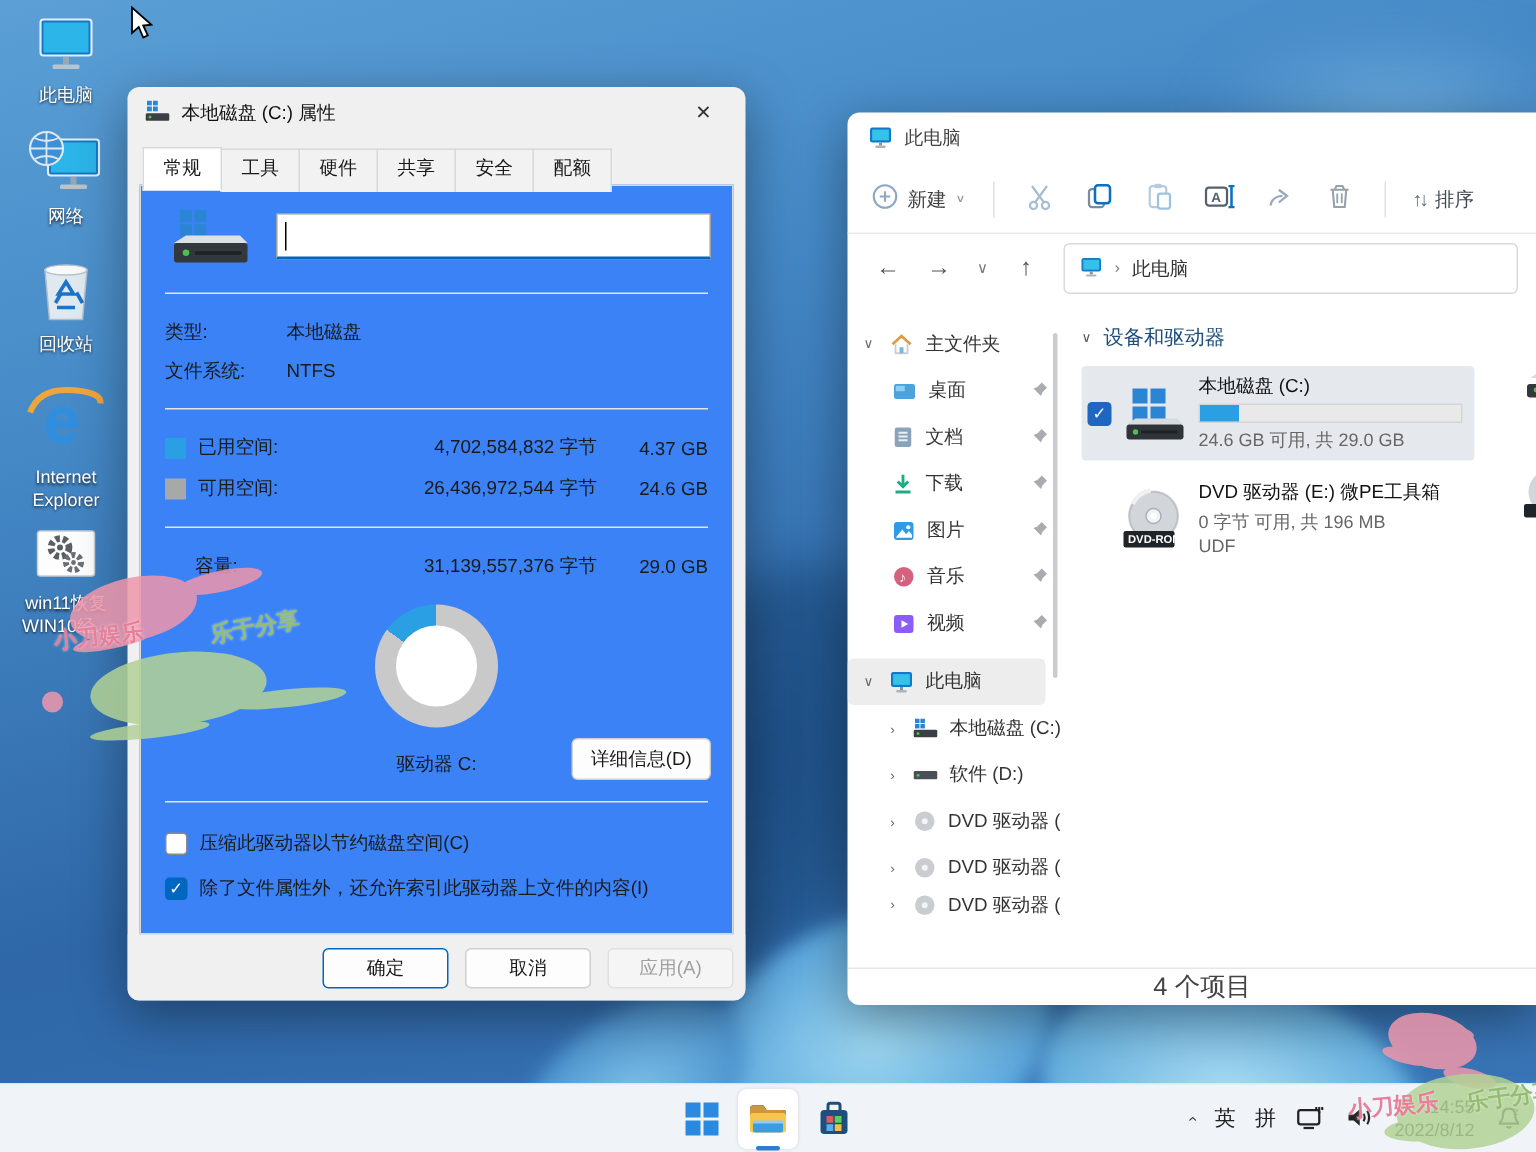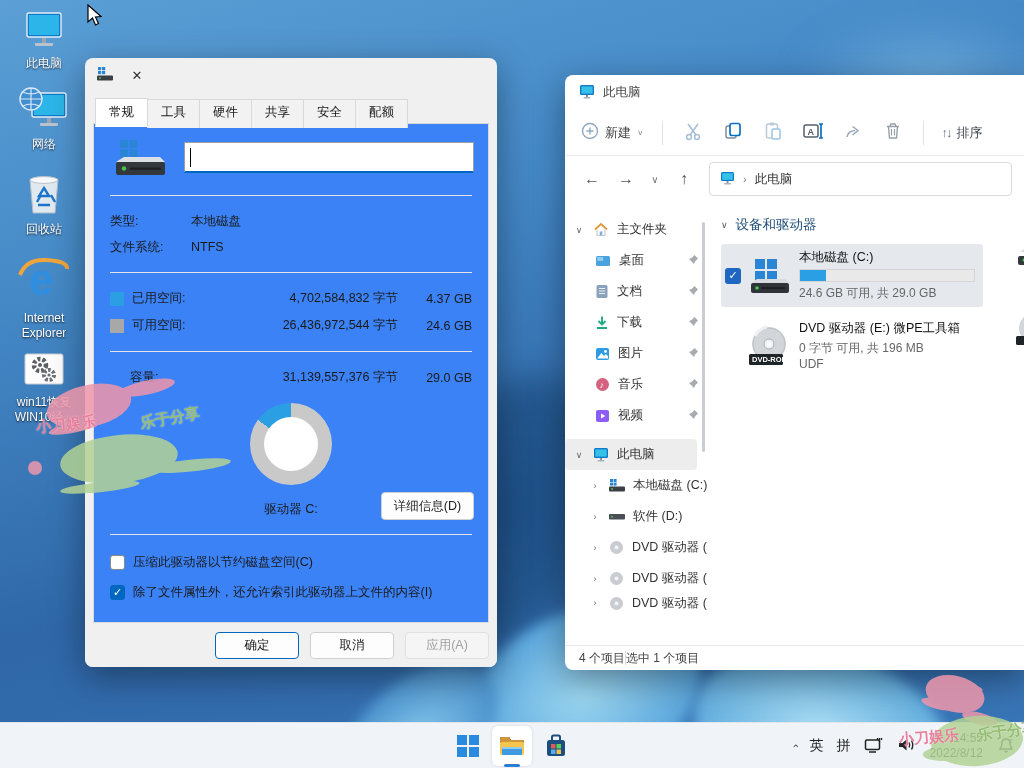--- a/index.html
+++ b/index.html
@@ -53,21 +53,21 @@
   .tile.sel { background:#e5e9ee; }
   .cb { width:16px; height:16px; border-radius:3px; background:#1e66c0; color:#fff; font-size:11px; display:flex; align-items:center; justify-content:center; flex:none; }
   .cb-space { width:16px; flex:none; }
   .tile .ticon { width:46px; flex:none; display:flex; justify-content:center; }
   .tile .tinfo { flex:1; min-width:0; }
   .tile .tname { font-size:12.5px; color:#111; margin-bottom:3px; white-space:nowrap; }
   .tbar { width:100%; height:13px; background:#e9e9e9; border:1px solid #d5d5d5; margin-bottom:3px; }
   .tbar > div { height:100%; background:#2b9fe4; }
   .tsub { font-size:12px; color:#666; white-space:nowrap; }
   .partial-col { position:absolute; right:-26px; top:38px; width:46px; }
-  .ex-status { height:25px; border-top:1px solid #e7e7e7; display:flex; align-items:center; padding-left:14px; font-size:12px; color:#444; }
+  .ex-status { height:25px; border-top:1px solid #e7e7e7; display:flex; align-items:center; padding-left:14px; font-size:17px; color:#444;flex-direction:column; }
   .st-sep { width:1px; height:14px; background:#d9d9d9; }
   
   .dialog { left:85px; top:58px; width:412px; height:609px; border-radius:8px; z-index:20; background:#f0f0f0; overflow:hidden; }
   .dlg-title { height:34px; display:flex; align-items:center; gap:8px; padding:0 12px; }
   .dlg-title .t { font-size:12.5px; color:#111; flex:1; }
   .dlg-close { width:32px; height:26px; display:flex; align-items:center; justify-content:center; color:#333; font-size:13px; border-radius:4px; }
   .tabstrip { display:flex; padding-left:10px; position:relative; z-index:2; margin-top:6px; }
   .tab { padding:4px 13px 5px; font-size:12.5px; color:#1a1a1a; background:#f2f2f2; border:1px solid #d9d9d9; border-bottom:none; margin-right:-1px; position:relative; top:1px; }
   .tab.active { background:#fff; padding-top:5px; top:0; border-bottom:1px solid #fff; z-index:3; }
   .page { position:absolute; left:8px; right:8px; top:65px; bottom:44px; background:#3b82f6; border:1px solid #d9d9d9; padding:16px 14px 0; }
@@ -485,20 +485,21 @@
   <div class="window dialog">
     <div class="dlg-title">
       <span><svg width="16" height="14">
             <rect x="1" y="0" width="3.2" height="3.2" fill="#2a86d4"></rect>
             <rect x="5" y="0" width="3.2" height="3.2" fill="#2a86d4"></rect>
             <rect x="1" y="4" width="3.2" height="3.2" fill="#2a86d4"></rect>
             <rect x="5" y="4" width="3.2" height="3.2" fill="#2a86d4"></rect>
             <rect x="0" y="8.5" width="16" height="5" rx="1" fill="#3a3f45"></rect>
             <circle cx="3" cy="11" r="1" fill="#49c24f"></circle>
           </svg></span>
+      <span class="t">本地磁盘 (C:) 属性</span>
       <span class="dlg-close">✕</span>
     </div>
     <div class="tabstrip">
       <span class="tab active">常规</span>
       <span class="tab">工具</span>
       <span class="tab">硬件</span>
       <span class="tab">共享</span>
       <span class="tab">安全</span>
       <span class="tab">配额</span>
     </div>

